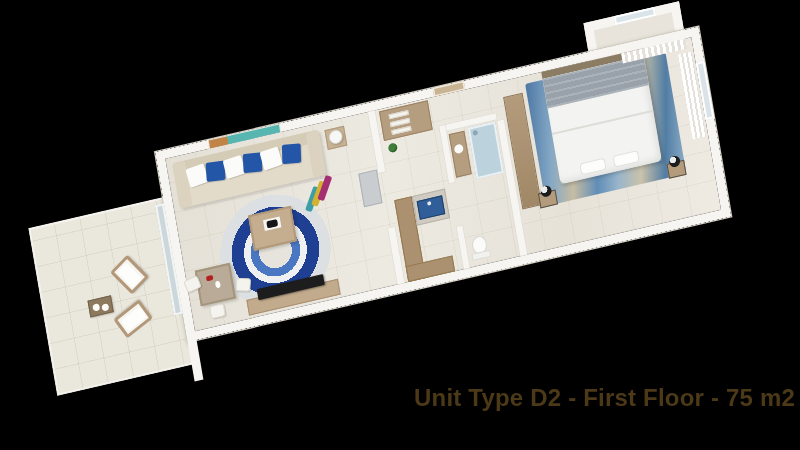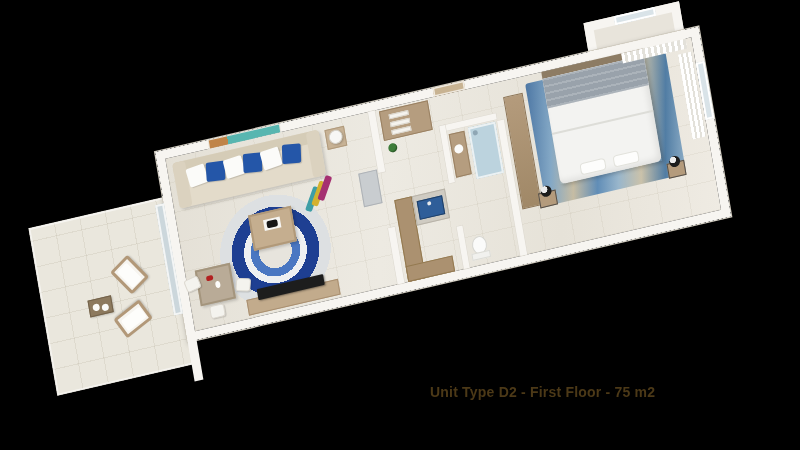--- a/index.html
+++ b/index.html
@@ -132,23 +132,22 @@
   .sl1 { left:365px; top:112px; } .sl2 { left:497px; top:112px; }
   .curtain-right { left:524px; top:14px; width:14px; height:86px;
     background:repeating-linear-gradient(90deg,#ffffff 0 3px,#e3e1da 3px 5px); }
   .curtain-top { left:468px; top:0; width:66px; height:10px;
     background:repeating-linear-gradient(90deg,#ffffff 0 3px,#e3e1da 3px 6px); }
   .window-right { left:540px; top:26px; width:9px; height:58px; background:#d9e3e8; box-shadow:inset 0 0 0 2px #fff; z-index:2; }
 
   
   .caption {
     position:absolute; left:414px; top:384px; z-index:5;
-    font-size:14px; font-weight:bold; letter-spacing:.2px;
+    font-size:24px; font-weight:bold; letter-spacing:.2px;
     color:var(--caption-color,#4c3917);
-    margin-left:16px;
   }
 </style>
 </head>
 <body>
 
 <div class="stage">
   <div class="plan">
 
     <div class="terrace">
       <div class="t-chair t-chair1">

